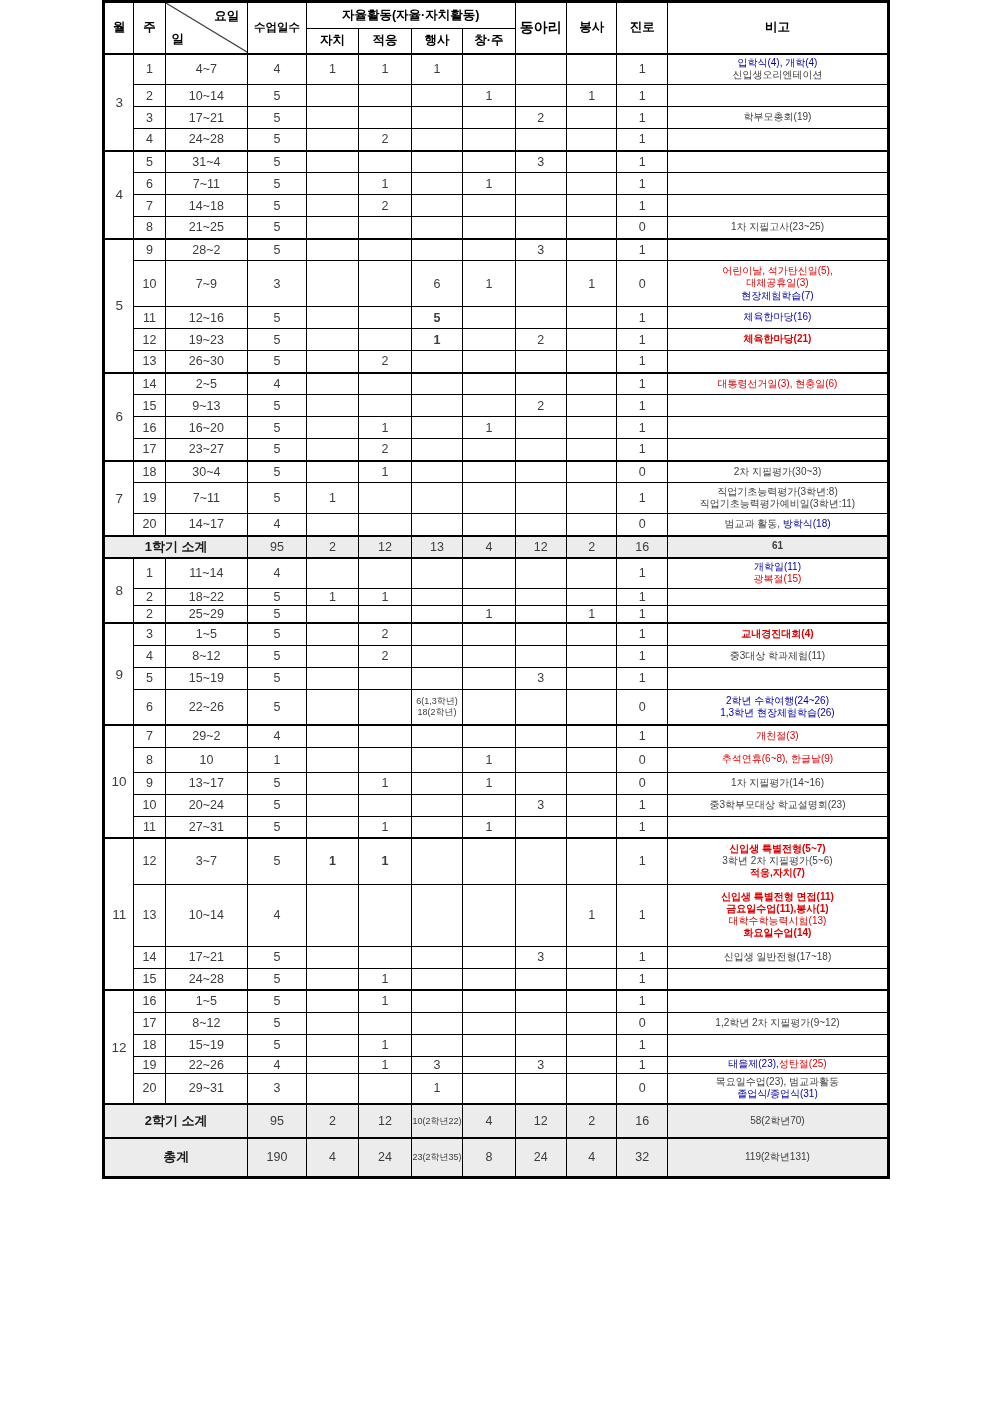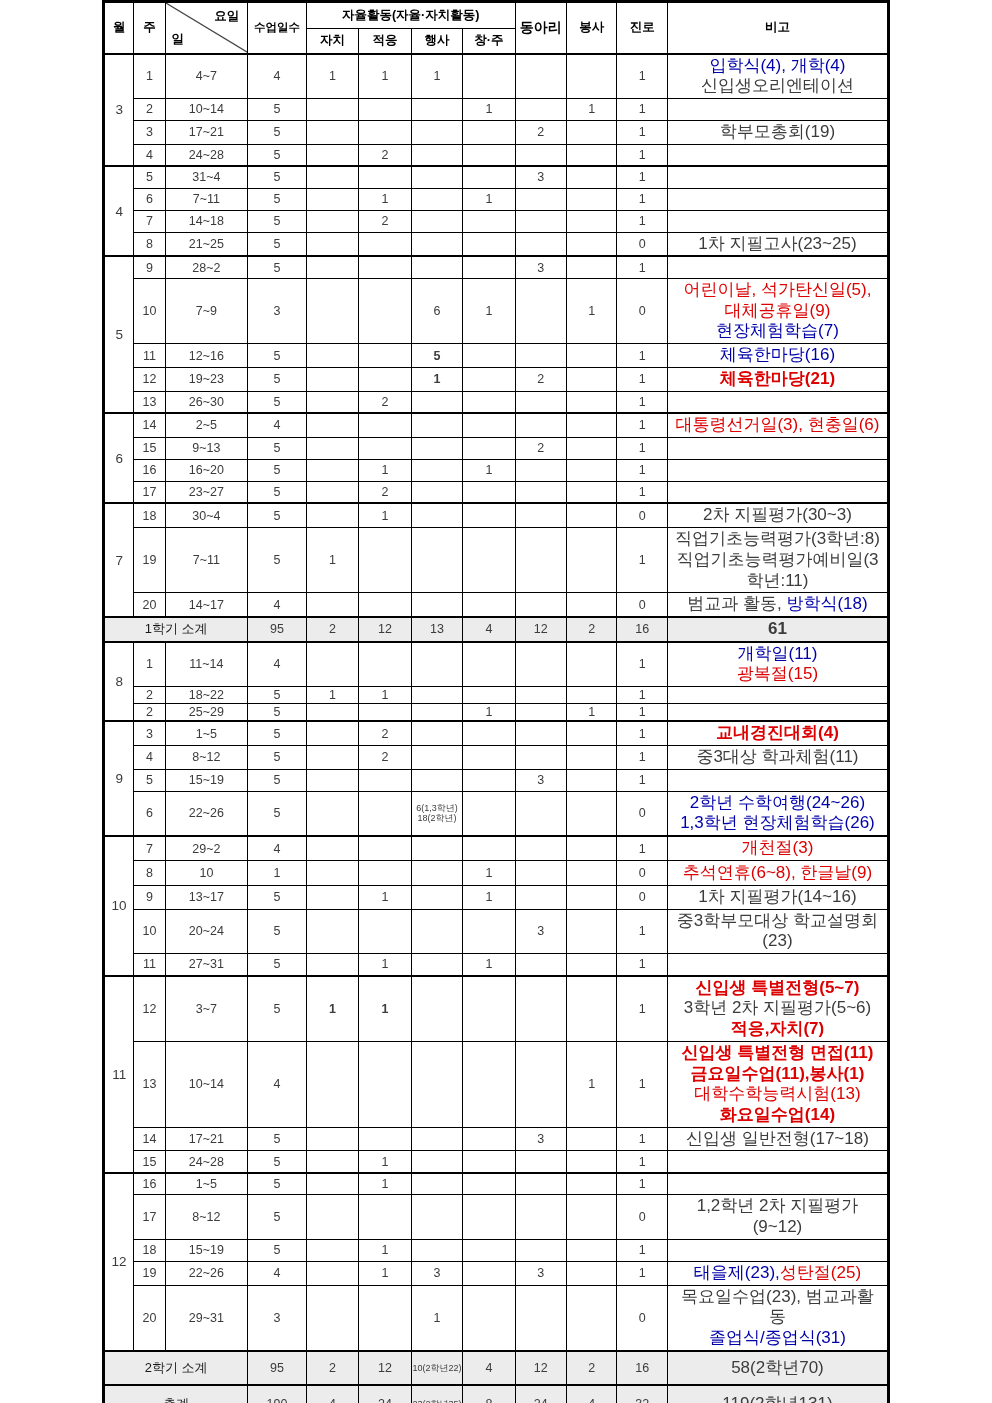--- a/index.html
+++ b/index.html
@@ -25,29 +25,29 @@
     border: 1px solid #000; text-align: center; vertical-align: middle;
     padding: 1px 2px; font-size: 12.5px; overflow: hidden;
   }
   .sched thead th { color: #000; font-weight: bold; background: #fff; }
   .sched thead tr.h1 { height: 27px; }
   .sched thead tr.h2 { height: 25px; }
   .sched thead tr.h1 + tr th { border-top: 1px solid #000; }
   .sched tbody td { color: #3c3c3c; }
   tr.group-start td { border-top: 2px solid #000; }
   td.month-cell { font-size: 13.5px; }
-  td.remark { font-size: 17px; padding: 1px 7px; }
+  td.remark { font-size: 10px; padding: 1px 7px; }
   .rline { line-height: 1.22; }
   .c-b { color: #0000aa; }
   .c-r { color: #dd0000; }
   .bold { font-weight: bold; }
   td.red { color: #e00000; font-weight: bold; }
   td.small { font-size: 9px; line-height: 1.15; white-space: pre-line; padding: 0; }
   tr.total-row td { background: #ececec; }
-  tr.total-row td.label { font-weight: normal; color: #1a1a1a; font-size: 13px; }
+  tr.total-row td.label { font-weight: bold; color: #1a1a1a; font-size: 13px; }
   
   th.diag { position: relative; padding: 0; }
   th.diag svg { position: absolute; left: 0; top: 0; width: 100%; height: 100%; display: block; }
   .diag-top { position: absolute; top: 5px; right: 8px; font-weight: bold; }
   .diag-bottom { position: absolute; bottom: 5px; left: 6px; font-weight: bold; }
 </style>
 </head>
 <body>
 
 <div class="page">
@@ -226,21 +226,21 @@
           <td>3</td>
           <td></td>
           <td></td>
           <td>6</td>
           <td>1</td>
           <td></td>
           <td>1</td>
           <td>0</td>
           <td class="remark">
             <div class="rline"><span class="c-r">어린이날, 석가탄신일(5),</span></div>
-            <div class="rline"><span class="c-r">대체공휴일(9)</span></div>
+            <div class="rline"><span class="c-r">대체공휴일(3)</span></div>
             <div class="rline"><span class="c-b">현장체험학습(7)</span></div>
           </td>
         </tr>
         <tr style="height: 22px;">
           <td>11</td>
           <td>12~16</td>
           <td>5</td>
           <td></td>
           <td></td>
           <td class="red">5</td>

